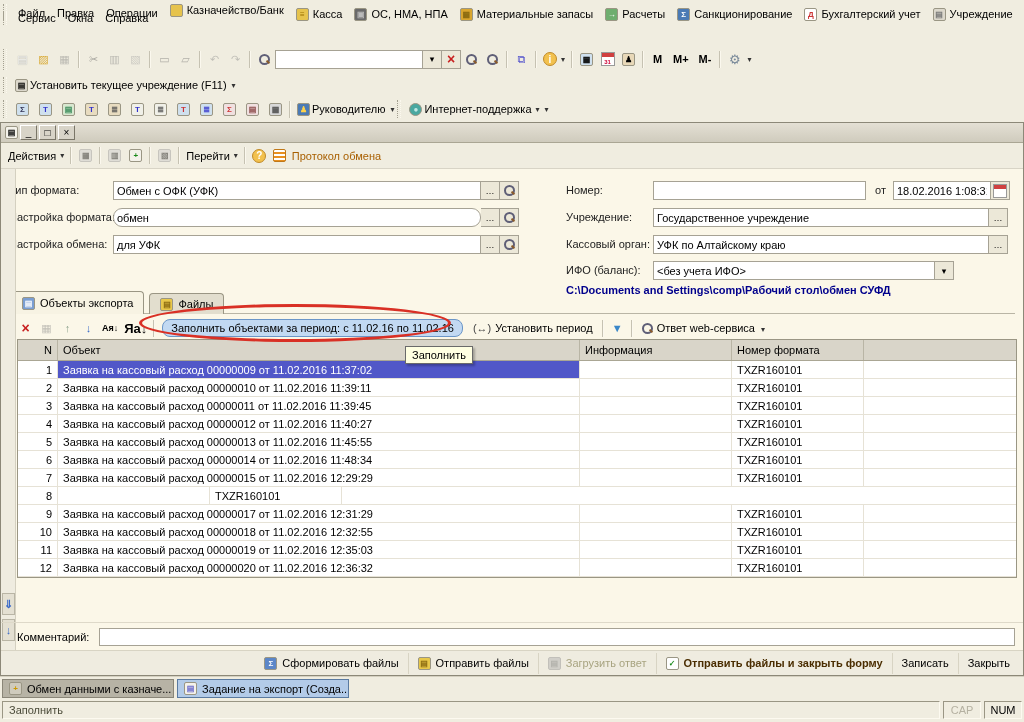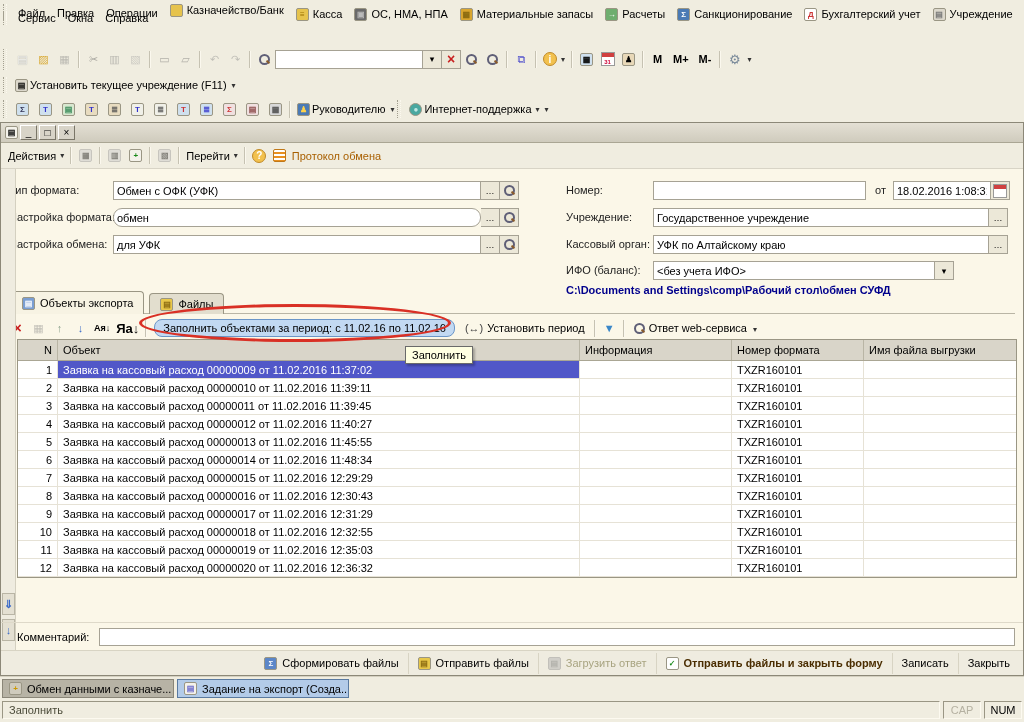--- a/index.html
+++ b/index.html
@@ -75,21 +75,21 @@
   #path-text { position:absolute; left:565px; top:115px; color:#00008c; font-weight:bold; }
 
   
   #tabs { position:absolute; left:10px; top:122px; height:23px; display:flex; align-items:flex-end; }
   .tab { display:inline-flex; align-items:center; gap:5px; height:21px; padding:0 10px; background:#e2dece;
          border:1px solid #9a9684; border-bottom:none; border-radius:4px 4px 0 0; margin-right:5px; }
   .tab.active { background:#f7f3e3; height:23px; font-weight:normal; }
   #tabline { position:absolute; left:0; right:8px; top:144px; border-top:1px solid #b9b5a5; }
 
   
-  #ttoolbar { position:absolute; left:6px; right:8px; top:146px; height:26px; display:flex; align-items:center; }
+  #ttoolbar { position:absolute; left:14px; right:8px; top:146px; height:26px; display:flex; align-items:center; }
   #fill-btn { background:#c2d9f2; border:1px solid #6b96c8; border-radius:8px; padding:2px 8px; margin:0 4px; }
   .flatbtn { display:inline-flex; align-items:flex-end; gap:4px; padding:2px 6px; }
   #annotation-ellipse { position:absolute; left:138px; top:135px; width:312px; height:38px;
           border:3px solid #d93025; border-radius:50%; pointer-events:none; z-index:12; }
 
   
   #table { position:absolute; left:16px; top:170px; width:1000px; background:#fff; border:1px solid #9a9684; }
   .thead { display:flex; height:21px; background:#d9d5c9; border-bottom:1px solid #aaa694; align-items:stretch; }
   .thead .th { display:flex; align-items:center; padding:0 5px; border-right:1px solid #b9b5a5; overflow:hidden; white-space:nowrap; }
   .trow { display:flex; height:18px; border-bottom:1px solid #e6e2d6; align-items:stretch; }
@@ -459,21 +459,20 @@
         </span>
     </div>
     <div id="annotation-ellipse"></div>
 
     <div id="table">
       <div class="thead">
         <span class="th c-n">N</span>
         <span class="th c-obj">Объект</span>
         <span class="th c-info">Информация</span>
         <span class="th c-fmt">Номер формата</span>
-        <span class="th c-file">Имя файла выгрузки</span>
       </div>
       <div>
 
       <div class="trow selected">
           <span class="td c-n">1</span>
           <span class="td c-obj">Заявка на кассовый расход 00000009 от 11.02.2016 11:37:02</span>
           <span class="td c-info"></span>
           <span class="td c-fmt">TXZR160101</span>
           <span class="td c-file"></span>
         </div>
@@ -514,21 +513,20 @@
         </div>
           <div class="trow">
           <span class="td c-n">7</span>
           <span class="td c-obj">Заявка на кассовый расход 00000015 от 11.02.2016 12:29:29</span>
           <span class="td c-info"></span>
           <span class="td c-fmt">TXZR160101</span>
           <span class="td c-file"></span>
         </div>
           <div class="trow">
           <span class="td c-n">8</span>
-          <span class="td c-obj">Заявка на кассовый расход 00000016 от 11.02.2016 12:30:43</span>
           <span class="td c-info"></span>
           <span class="td c-fmt">TXZR160101</span>
           <span class="td c-file"></span>
         </div>
           <div class="trow">
           <span class="td c-n">9</span>
           <span class="td c-obj">Заявка на кассовый расход 00000017 от 11.02.2016 12:31:29</span>
           <span class="td c-info"></span>
           <span class="td c-fmt">TXZR160101</span>
           <span class="td c-file"></span>

